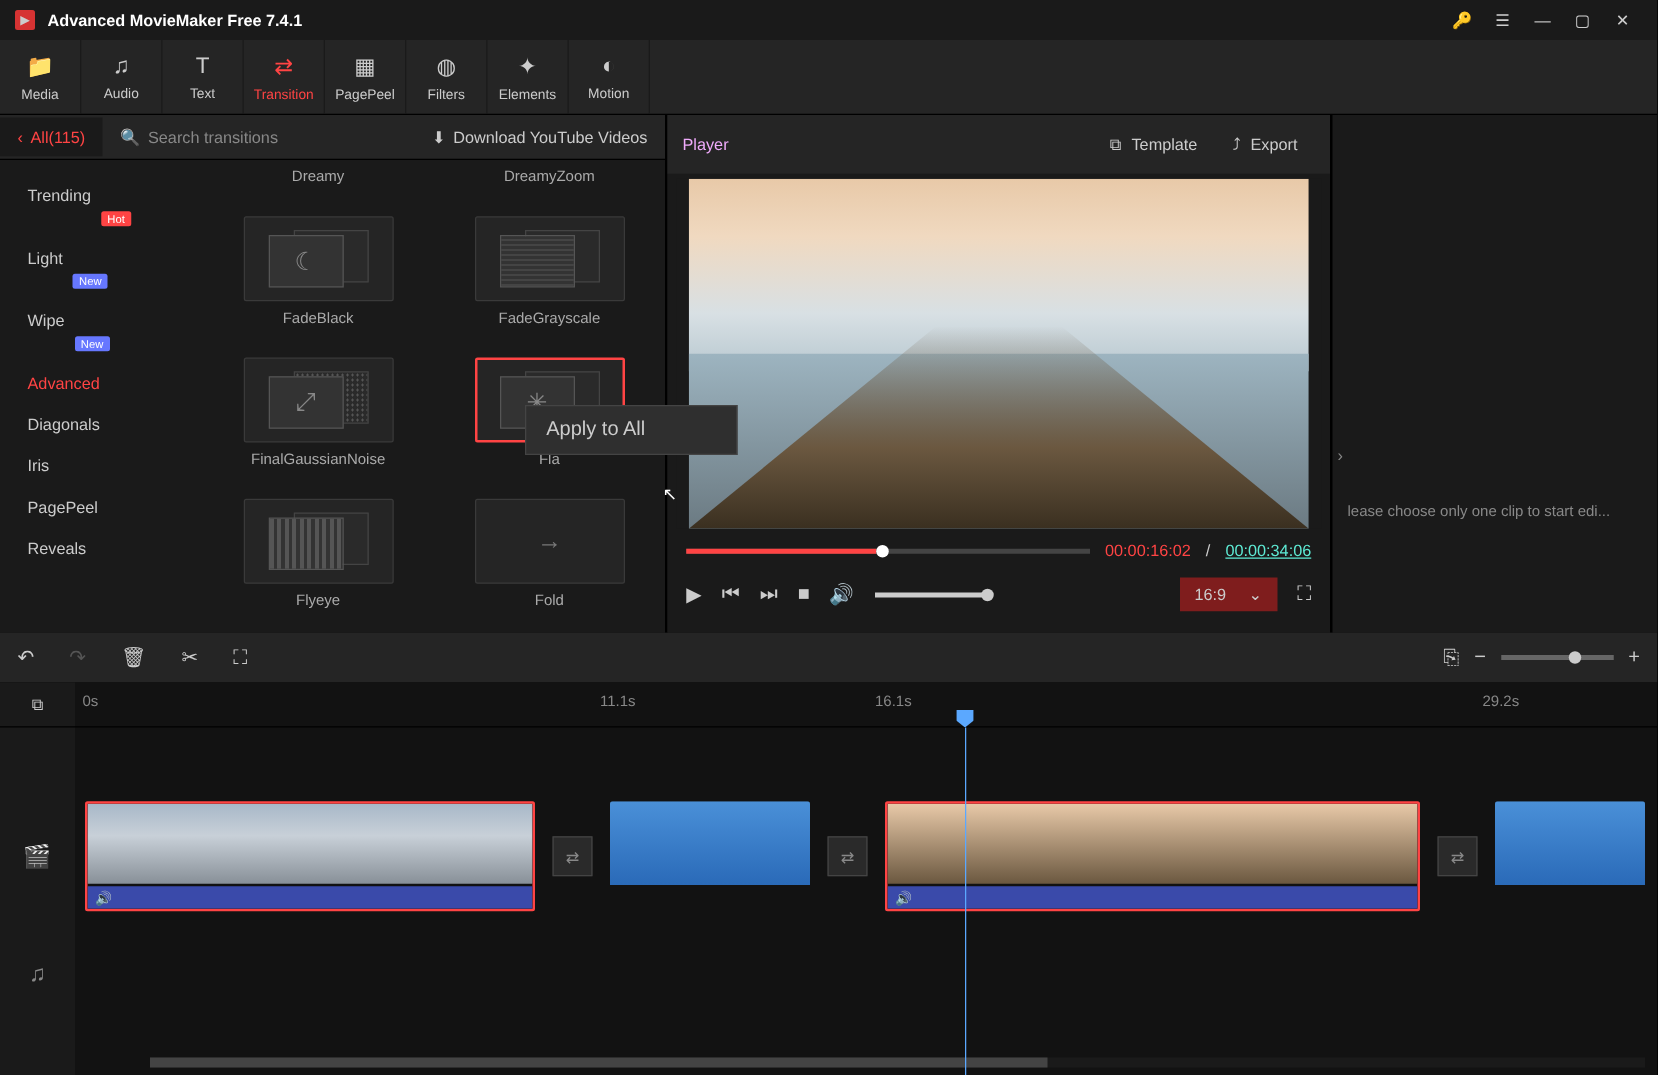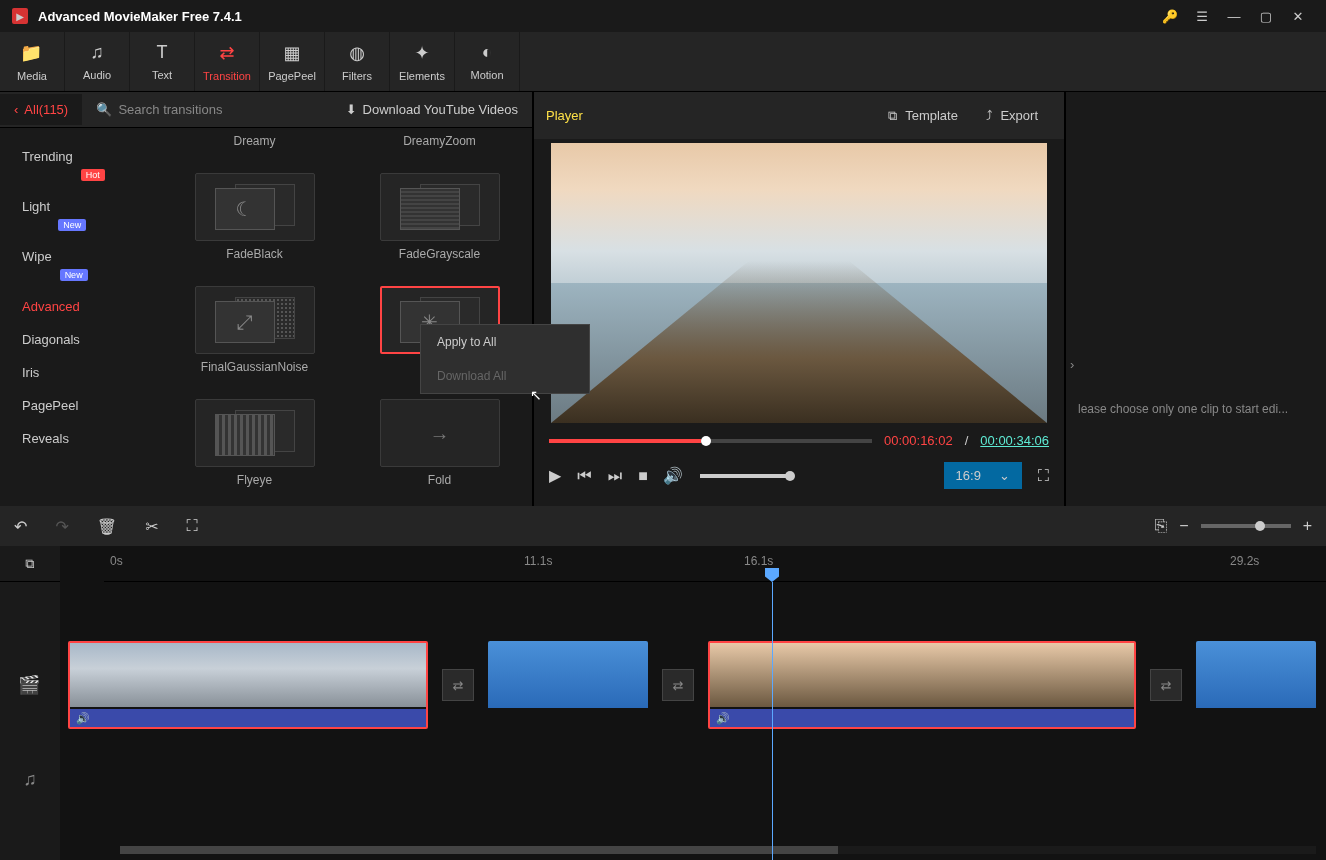--- a/index.html
+++ b/index.html
@@ -38,67 +38,67 @@
 .grid::-webkit-scrollbar-thumb { background: #444; }
 .trans-item { display: flex; flex-direction: column; align-items: center; gap: 6px; }
 .trans-thumb { width: 120px; height: 68px; background: #252525; border: 1px solid #3a3a3a; border-radius: 2px; position: relative; display: flex; align-items: center; justify-content: center; color: #777; font-size: 20px; }
 .trans-thumb.selected { border: 2px solid #ff4444; }
 .trans-item .name { color: #aaa; font-size: 12px; }
 .thumb-stack { position: relative; width: 80px; height: 46px; }
 .thumb-stack .front { position: absolute; width: 60px; height: 42px; background: #333; border: 1px solid #555; left: 0; top: 4px; z-index: 2; display: flex; align-items: center; justify-content: center; color:#888; }
 .thumb-stack .back { position: absolute; width: 60px; height: 42px; background: #2a2a2a; border: 1px solid #444; left: 20px; top: 0; z-index: 1; }
 
 .context-menu { position: absolute; left: 420px; top: 324px; width: 170px; background: #2f2f2f; border: 1px solid #444; z-index: 100; }
-.ctx-item { padding: 10px 16px; color: #ccc; cursor: pointer; font-size: 12px; }
+.ctx-item { padding: 10px 16px; color: #ccc; cursor: pointer; font-size: 16px; }
 .ctx-item.highlighted { border: 2px solid #ff4444; }
 .ctx-item.disabled { color: #666; }
 .cursor-arrow { position: absolute; left: 530px; top: 387px; z-index: 101; color: #fff; font-size: 14px; pointer-events:none; }
 
 .player-panel { flex: 1; background: #1a1a1a; display: flex; flex-direction: column; padding: 0 7px 7px 7px; }
 .player-header { height: 60px; display: flex; align-items: center; padding: 0 12px; background: #252525; margin: 0 -7px 4px -7px; }
-.player-header .ph-title { flex: 1; color: #fde047; }
+.player-header .ph-title { flex: 1; color: #f0abfc; }
 .player-header .ph-btn { display: flex; align-items: center; gap: 8px; padding: 0 14px; cursor: pointer; }
 .preview { flex: 1; background: #1a1a1a; display: flex; align-items: center; justify-content: center; }
 .preview-img { width: 496px; height: 280px; position: relative; overflow: hidden; }
 .sky { position: absolute; width: 100%; height: 55%; top: 0; background: linear-gradient(to bottom, #e8c9a8 0%, #f0d9c0 30%, #d8e0e4 70%, #b8c8d0 100%); }
 .sea { position: absolute; width: 100%; height: 50%; bottom: 0; background: linear-gradient(to bottom, #9db4c0 0%, #6b7a82 100%); }
 .pier { position: absolute; bottom: 0; left: 50%; transform: translateX(-50%); width: 100%; height: 58%; background: linear-gradient(to top, #3a2f20 0%, #6b5840 40%, transparent 100%); clip-path: polygon(0% 100%, 100% 100%, 60% 0%, 40% 0%); }
 
 .playbar { padding: 10px 8px; display: flex; flex-direction: column; gap: 14px; }
 .progress-row { display: flex; align-items: center; gap: 12px; }
 .progress { flex: 1; height: 4px; background: #444; position: relative; }
 .progress-fill { height: 100%; background: #ff4444; width: 47%; }
 .progress-head { position: absolute; width: 10px; height: 10px; background: #fff; border-radius: 50%; top: -3px; left: 47%; }
 .time-cur { color: #ff4444; }
 .time-dur { color: #5eead4; text-decoration: underline; }
 .controls-row { display: flex; align-items: center; gap: 16px; }
 .ctrl-btn { color: #ccc; cursor: pointer; font-size: 16px; }
 .vol-slider { width: 90px; height: 4px; background: #666; position: relative; }
 .vol-slider .vfill { width: 100%; height: 100%; background: #ccc; }
 .vol-slider .vhead { position: absolute; width: 10px; height: 10px; background: #ccc; border-radius: 50%; top: -3px; right: -5px; }
-.ratio-sel { margin-left: auto; background: #0369a1; padding: 6px 12px; display: flex; align-items: center; gap: 18px; color: #ccc; }
+.ratio-sel { margin-left: auto; background: #7f1d1d; padding: 6px 12px; display: flex; align-items: center; gap: 18px; color: #ccc; }
 
 .right-panel { width: 262px; background: #1a1a1a; border-left: 2px solid #000; position: relative; }
 .right-panel .hint { position: absolute; top: 310px; left: 12px; color: #888; font-size: 12px; }
 .right-panel .chev { position: absolute; top: 265px; left: 4px; color: #888; }
 
 .timeline-bar { height: 40px; background: #252525; display: flex; align-items: center; padding: 0 14px; gap: 28px; }
 .tl-btn { color: #ccc; cursor: pointer; font-size: 16px; }
 .tl-btn.dim { color: #555; }
 .zoom-group { margin-left: auto; display: flex; align-items: center; gap: 12px; }
 .zoom-slider { width: 90px; height: 4px; background: #666; position: relative; }
 .zoom-slider .zhead { position: absolute; width: 10px; height: 10px; background: #ccc; border-radius: 50%; top: -3px; left: 60%; }
 
 .timeline { background: #121212; height: 314px; display: flex; }
 .tl-left { width: 60px; background: #1a1a1a; display: flex; flex-direction: column; }
 .tl-left .add-track { height: 36px; display: flex; align-items: center; justify-content: center; color: #ccc; border-bottom: 1px solid #000; }
 .tl-left .spacer { height: 56px; }
 .tl-left .track-ico { height: 94px; display: flex; align-items: center; justify-content: center; color: #888; font-size: 18px; }
 .tl-right { flex: 1; position: relative; overflow: hidden; }
-.ruler { height: 36px; position: relative; border-bottom: 1px solid #000; margin-left: 44px; }
+.ruler { height: 36px; position: relative; border-bottom: 1px solid #000; }
 .ruler .tick { position: absolute; color: #888; font-size: 12px; top: 8px; }
 .playhead { position: absolute; top: 22px; bottom: 0; left: 712px; z-index: 10; }
 .playhead-marker { width: 14px; height: 14px; background: #5ba8ff; clip-path: polygon(0 0, 100% 0, 100% 60%, 50% 100%, 0 60%); margin-left: -7px; }
 .playhead-line { width: 1px; height: 280px; background: #5ba8ff; margin-left: 0px; }
 
 .tracks { padding-top: 56px; }
 .video-track { height: 94px; display: flex; align-items: center; gap: 14px; position: relative; }
 .clip { height: 88px; border-radius: 2px; position: relative; overflow: hidden; }
 .clip.selected { border: 2px solid #ff4444; }
 .clip .cfill1 { width: 100%; height: 76%; background: linear-gradient(to bottom, #a8b8c8, #c8d0d8 40%, #889098); }
@@ -314,21 +314,20 @@
   </div>
 
   <div class="right-panel">
     <div class="chev">›</div>
     <div class="hint">lease choose only one clip to start edi...</div>
   </div>
 </div>
 
 <div class="context-menu">
   <div class="ctx-item">Apply to All</div>
-  <div class="ctx-item disabled">Download All</div>
 </div>
 <div class="cursor-arrow">↖</div>
 
 <div class="timeline-bar">
   <span class="tl-btn">↶</span>
   <span class="tl-btn dim">↷</span>
   <span class="tl-btn">🗑</span>
   <span class="tl-btn">✂</span>
   <span class="tl-btn">⛶</span>
   <div class="zoom-group">

